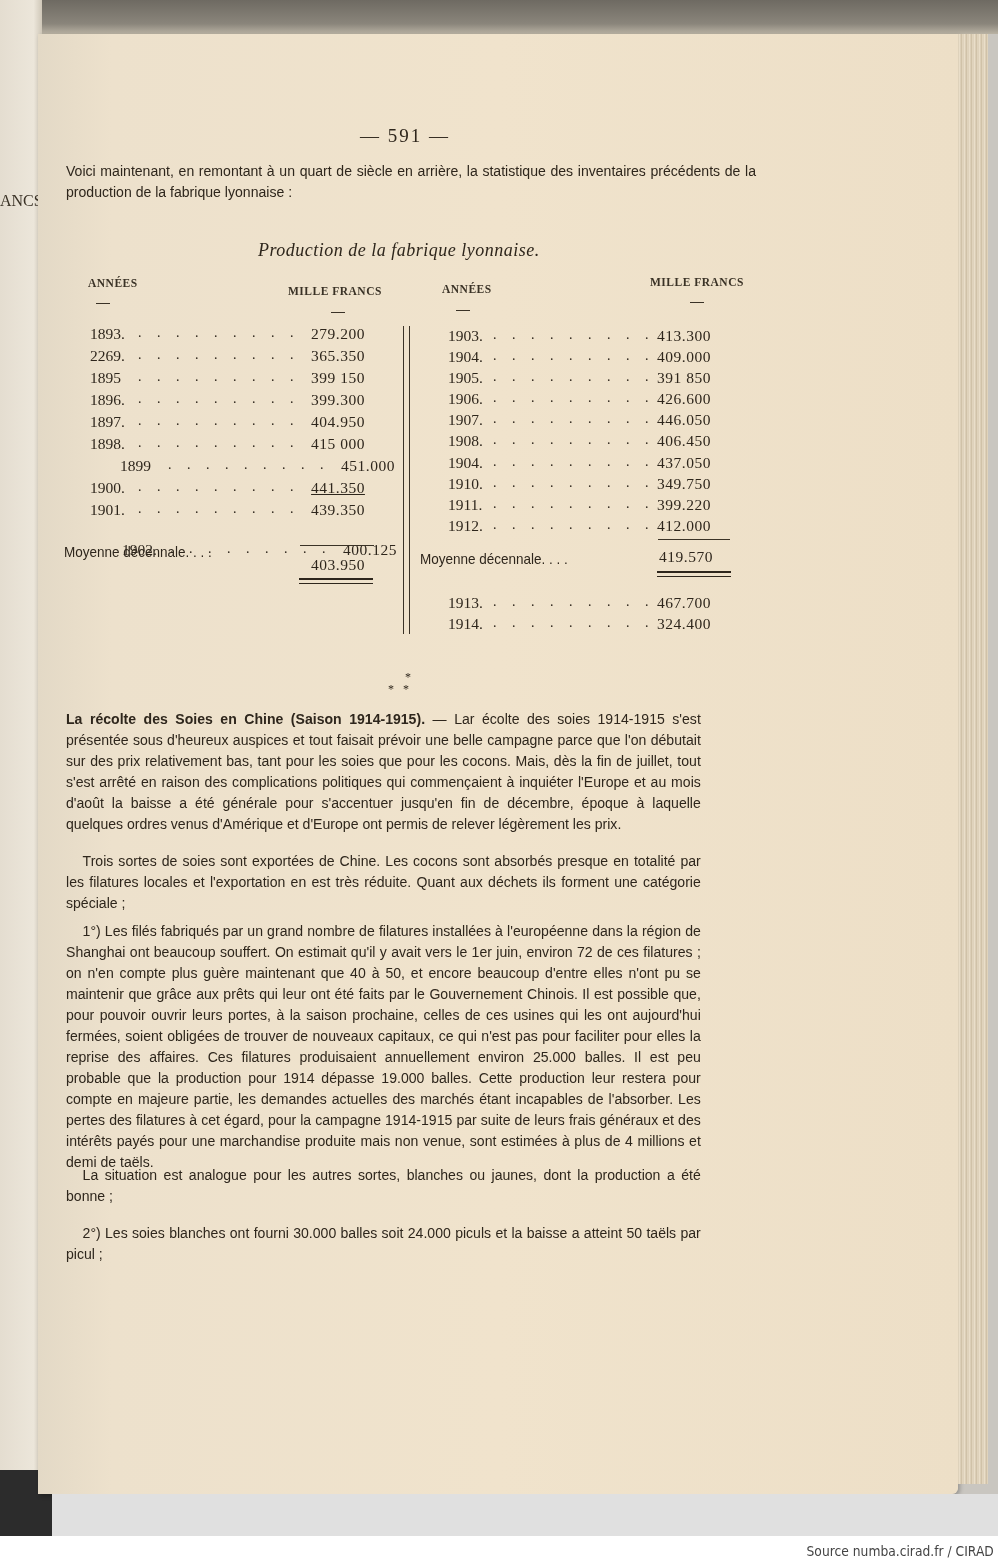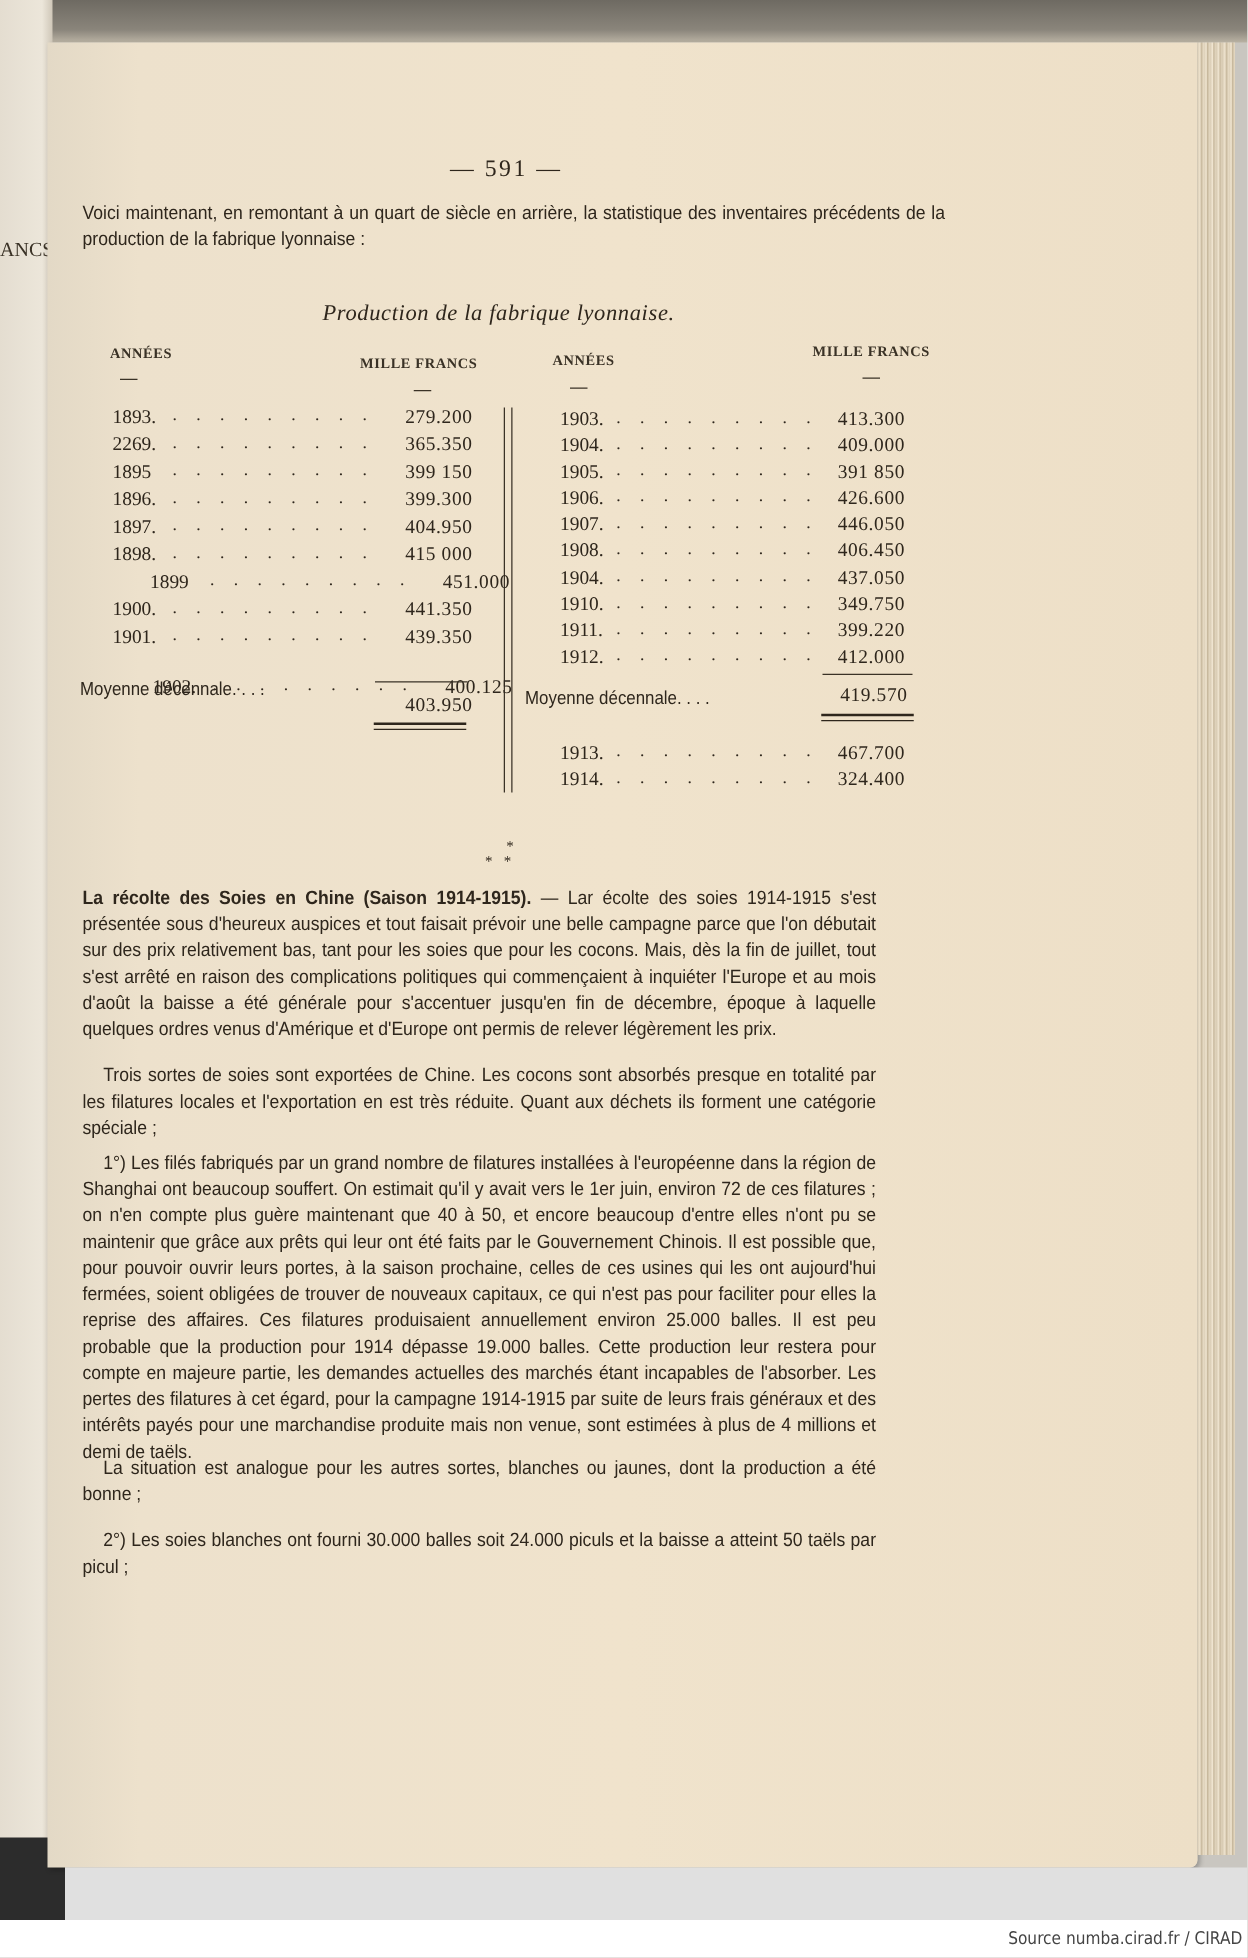--- a/index.html
+++ b/index.html
@@ -15,21 +15,21 @@
   .content { position:absolute; left:0; top:0; width:828px; height:1536px; color:#2e261c; }
   .page-num { position:absolute; left:360px; top:125px; font-size:19px; letter-spacing:2px; }
   .para { position:absolute; left:66px; width:690px; font-family:"Liberation Sans", sans-serif; font-stretch:condensed; font-size:15.3px; line-height:21px; text-align:justify; transform:scaleX(0.92); transform-origin:left top; }
   .p1 { top:160px; width:750px; }
   .caption { position:absolute; left:258px; top:240px; font-style:italic; font-size:18px; letter-spacing:0.5px; }
   .th { position:absolute; font-size:11.5px; letter-spacing:0.5px; font-weight:bold; color:#3a3226; }
   .dash { position:absolute; width:14px; height:1px; background:#3a3226; }
   .row { position:absolute; font-size:15.5px; height:22px; }
   .yr { position:absolute; }
   .dots { position:absolute; letter-spacing:6px; font-size:14px; }
-  .val { position:absolute; text-align:right; width:80px; letter-spacing:0.5px; }
+  .val { position:absolute; text-align:center; width:80px; letter-spacing:0.5px; }
   .avg-label { position:absolute; font-family:"Liberation Sans", sans-serif; font-size:15px; transform:scaleX(0.9); transform-origin:left top; }
   .rule { position:absolute; height:1px; background:#3a3226; }
   .dbl { position:absolute; height:3px; border-top:2px solid #2e261c; border-bottom:1px solid #2e261c; }
   .vline { position:absolute; width:1px; background:#3a3226; }
   .stars { position:absolute; font-size:12px; }
   .heading-bold { font-weight:bold; }
   .source { position:absolute; right:4px; top:1543px; font-family:"DejaVu Sans", sans-serif; font-size:14px; color:#444; transform:scaleX(0.88); transform-origin:right top; }
 </style>
 </head>
 <body>
@@ -94,21 +94,21 @@
           <span class="val" style="left:208px;">415 000</span>
         </div>
       <div class="row" style="top:457px;left:90px;width:300px;margin-left:30px;">
           <span class="yr">1899</span>
           <span class="dots" style="left:48px;">. . . . . . . . .</span>
           <span class="val" style="left:208px;">451.000</span>
         </div>
       <div class="row" style="top:479px;left:90px;width:300px;">
           <span class="yr">1900.</span>
           <span class="dots" style="left:48px;">. . . . . . . . .</span>
-          <span class="val" style="left:208px;">441.350</span>
+          <span class="val" style="left:208px;text-decoration:underline;">441.350</span>
         </div>
       <div class="row" style="top:501px;left:90px;width:300px;">
           <span class="yr">1901.</span>
           <span class="dots" style="left:48px;">. . . . . . . . .</span>
           <span class="val" style="left:208px;">439.350</span>
         </div>
       <div class="row" style="top:541px;left:90px;width:300px;margin-left:32px;">
           <span class="yr">1902.</span>
           <span class="dots" style="left:48px;">. . . . . . . . .</span>
           <span class="val" style="left:208px;">400.125</span>

